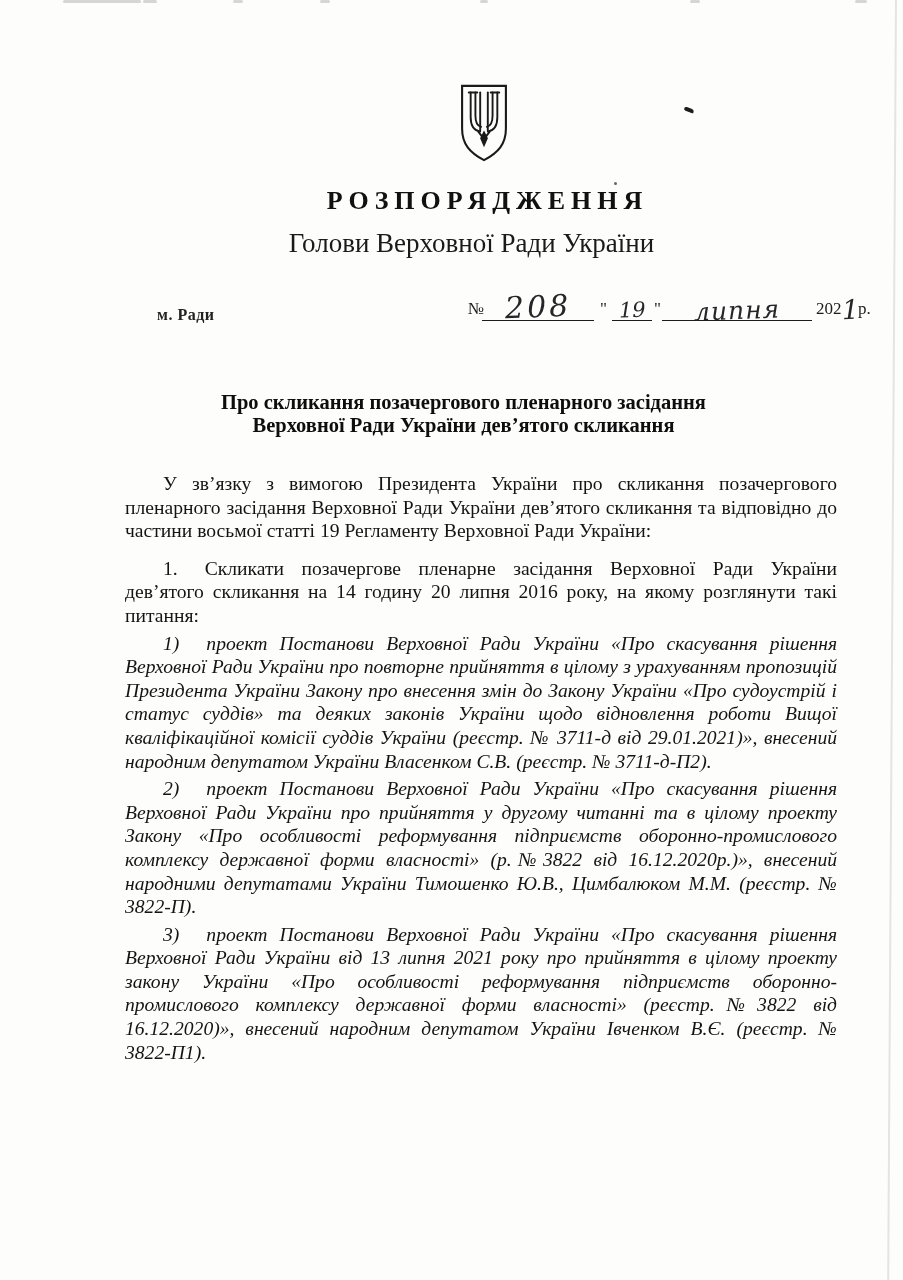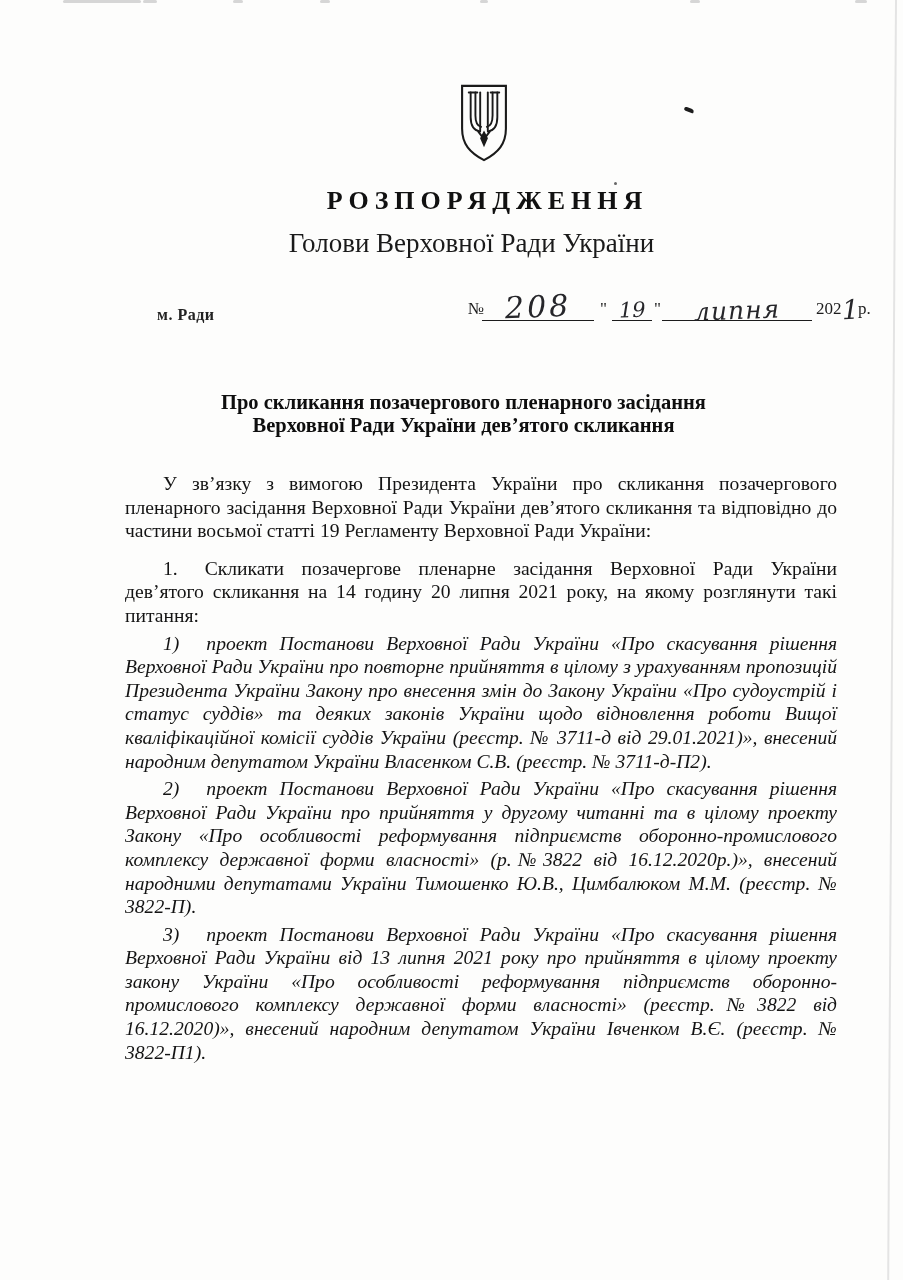--- a/index.html
+++ b/index.html
@@ -121,19 +121,19 @@
     <span class="nr-item year-suffix">р.</span>
   </div>
 
   <div class="doc-heading">
     <div>Про скликання позачергового пленарного засідання</div>
     <div>Верховної Ради України дев’ятого скликання</div>
   </div>
 
   <div class="doc-body">
     <p><span class="para-marker"></span><span>У зв’язку з вимогою Президента України про скликання позачергового пленарного засідання Верховної Ради України дев’ятого скликання та відповідно до частини восьмої статті 19 Регламенту Верховної Ради України:</span></p>
-    <p class="gap-lg"><span class="para-marker">1.</span><span>Скликати позачергове пленарне засідання Верховної Ради України дев’ятого скликання на 14 годину 20 липня 2021 року, на якому розглянути такі питання:</span></p>
+    <p class="gap-lg"><span class="para-marker">1.</span><span>Скликати позачергове пленарне засідання Верховної Ради України дев’ятого скликання на 14 годину 20 липня 2016 року, на якому розглянути такі питання:</span></p>
     <p class="gap-sm"><span class="para-marker">1)</span><span>проект Постанови Верховної Ради України «Про скасування рішення Верховної Ради України про повторне прийняття в цілому з урахуванням пропозицій Президента України Закону про внесення змін до Закону України «Про судоустрій і статус суддів» та деяких законів України щодо відновлення роботи Вищої кваліфікаційної комісії суддів України (реєстр. № 3711-д від 29.01.2021)», внесений народним депутатом України Власенком С.В. (реєстр. № 3711-д-П2).</span></p>
     <p class="gap-sm"><span class="para-marker">2)</span><span>проект Постанови Верховної Ради України «Про скасування рішення Верховної Ради України про прийняття у другому читанні та в цілому проекту Закону «Про особливості реформування підприємств оборонно-промислового комплексу державної форми власності» (р.№3822 від 16.12.2020р.)», внесений народними депутатами України Тимошенко Ю.В., Цимбалюком М.М. (реєстр. № 3822-П).</span></p>
     <p class="gap-sm"><span class="para-marker">3)</span><span>проект Постанови Верховної Ради України «Про скасування рішення Верховної Ради України від 13 липня 2021 року про прийняття в цілому проекту закону України «Про особливості реформування підприємств оборонно-промислового комплексу державної форми власності» (реєстр.№3822 від 16.12.2020)», внесений народним депутатом України Івченком В.Є. (реєстр. № 3822-П1).</span></p>
   </div>
 
 </div>
 
 </body></html>

